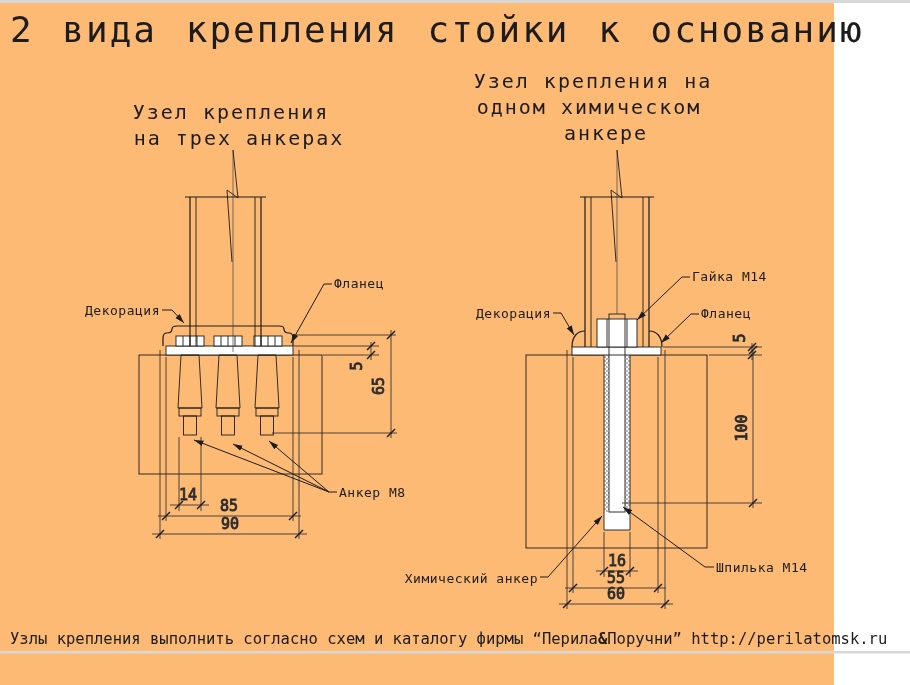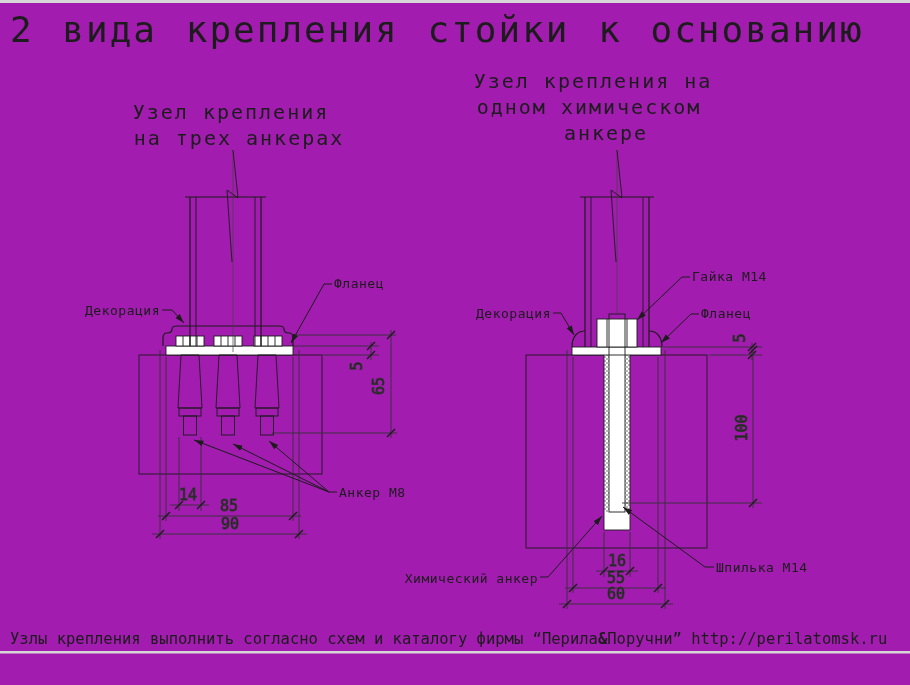--- a/index.html
+++ b/index.html
@@ -1,16 +1,16 @@
 <!DOCTYPE html>
 <html><head>
 <meta charset="utf-8">
 <style>
   html,body{margin:0;padding:0;background:#ffffff;width:910px;height:685px;overflow:hidden;}
-  #stage{position:relative;width:910px;height:685px;background:#a21caf;}
+  #stage{position:relative;width:834px;height:685px;background:#fdba74;}
   svg{display:block;}
   text{fill:#1c1c1c;font-family:"DejaVu Sans Mono",monospace;}
   .title{font-size:36px;letter-spacing:2px;word-spacing:5px;}
   .subtitle{font-size:20px;letter-spacing:2px;}
   .lbl{font-size:13px;letter-spacing:0.5px;}
   .dim{font-size:15px;}
   .foot{font-size:15.5px;}
   .foot .b{font-weight:bold;}
   .outline{stroke:#1c1c1c;stroke-width:1.2;fill:none;}
   .thin{stroke:#1c1c1c;stroke-width:0.9;fill:none;}

